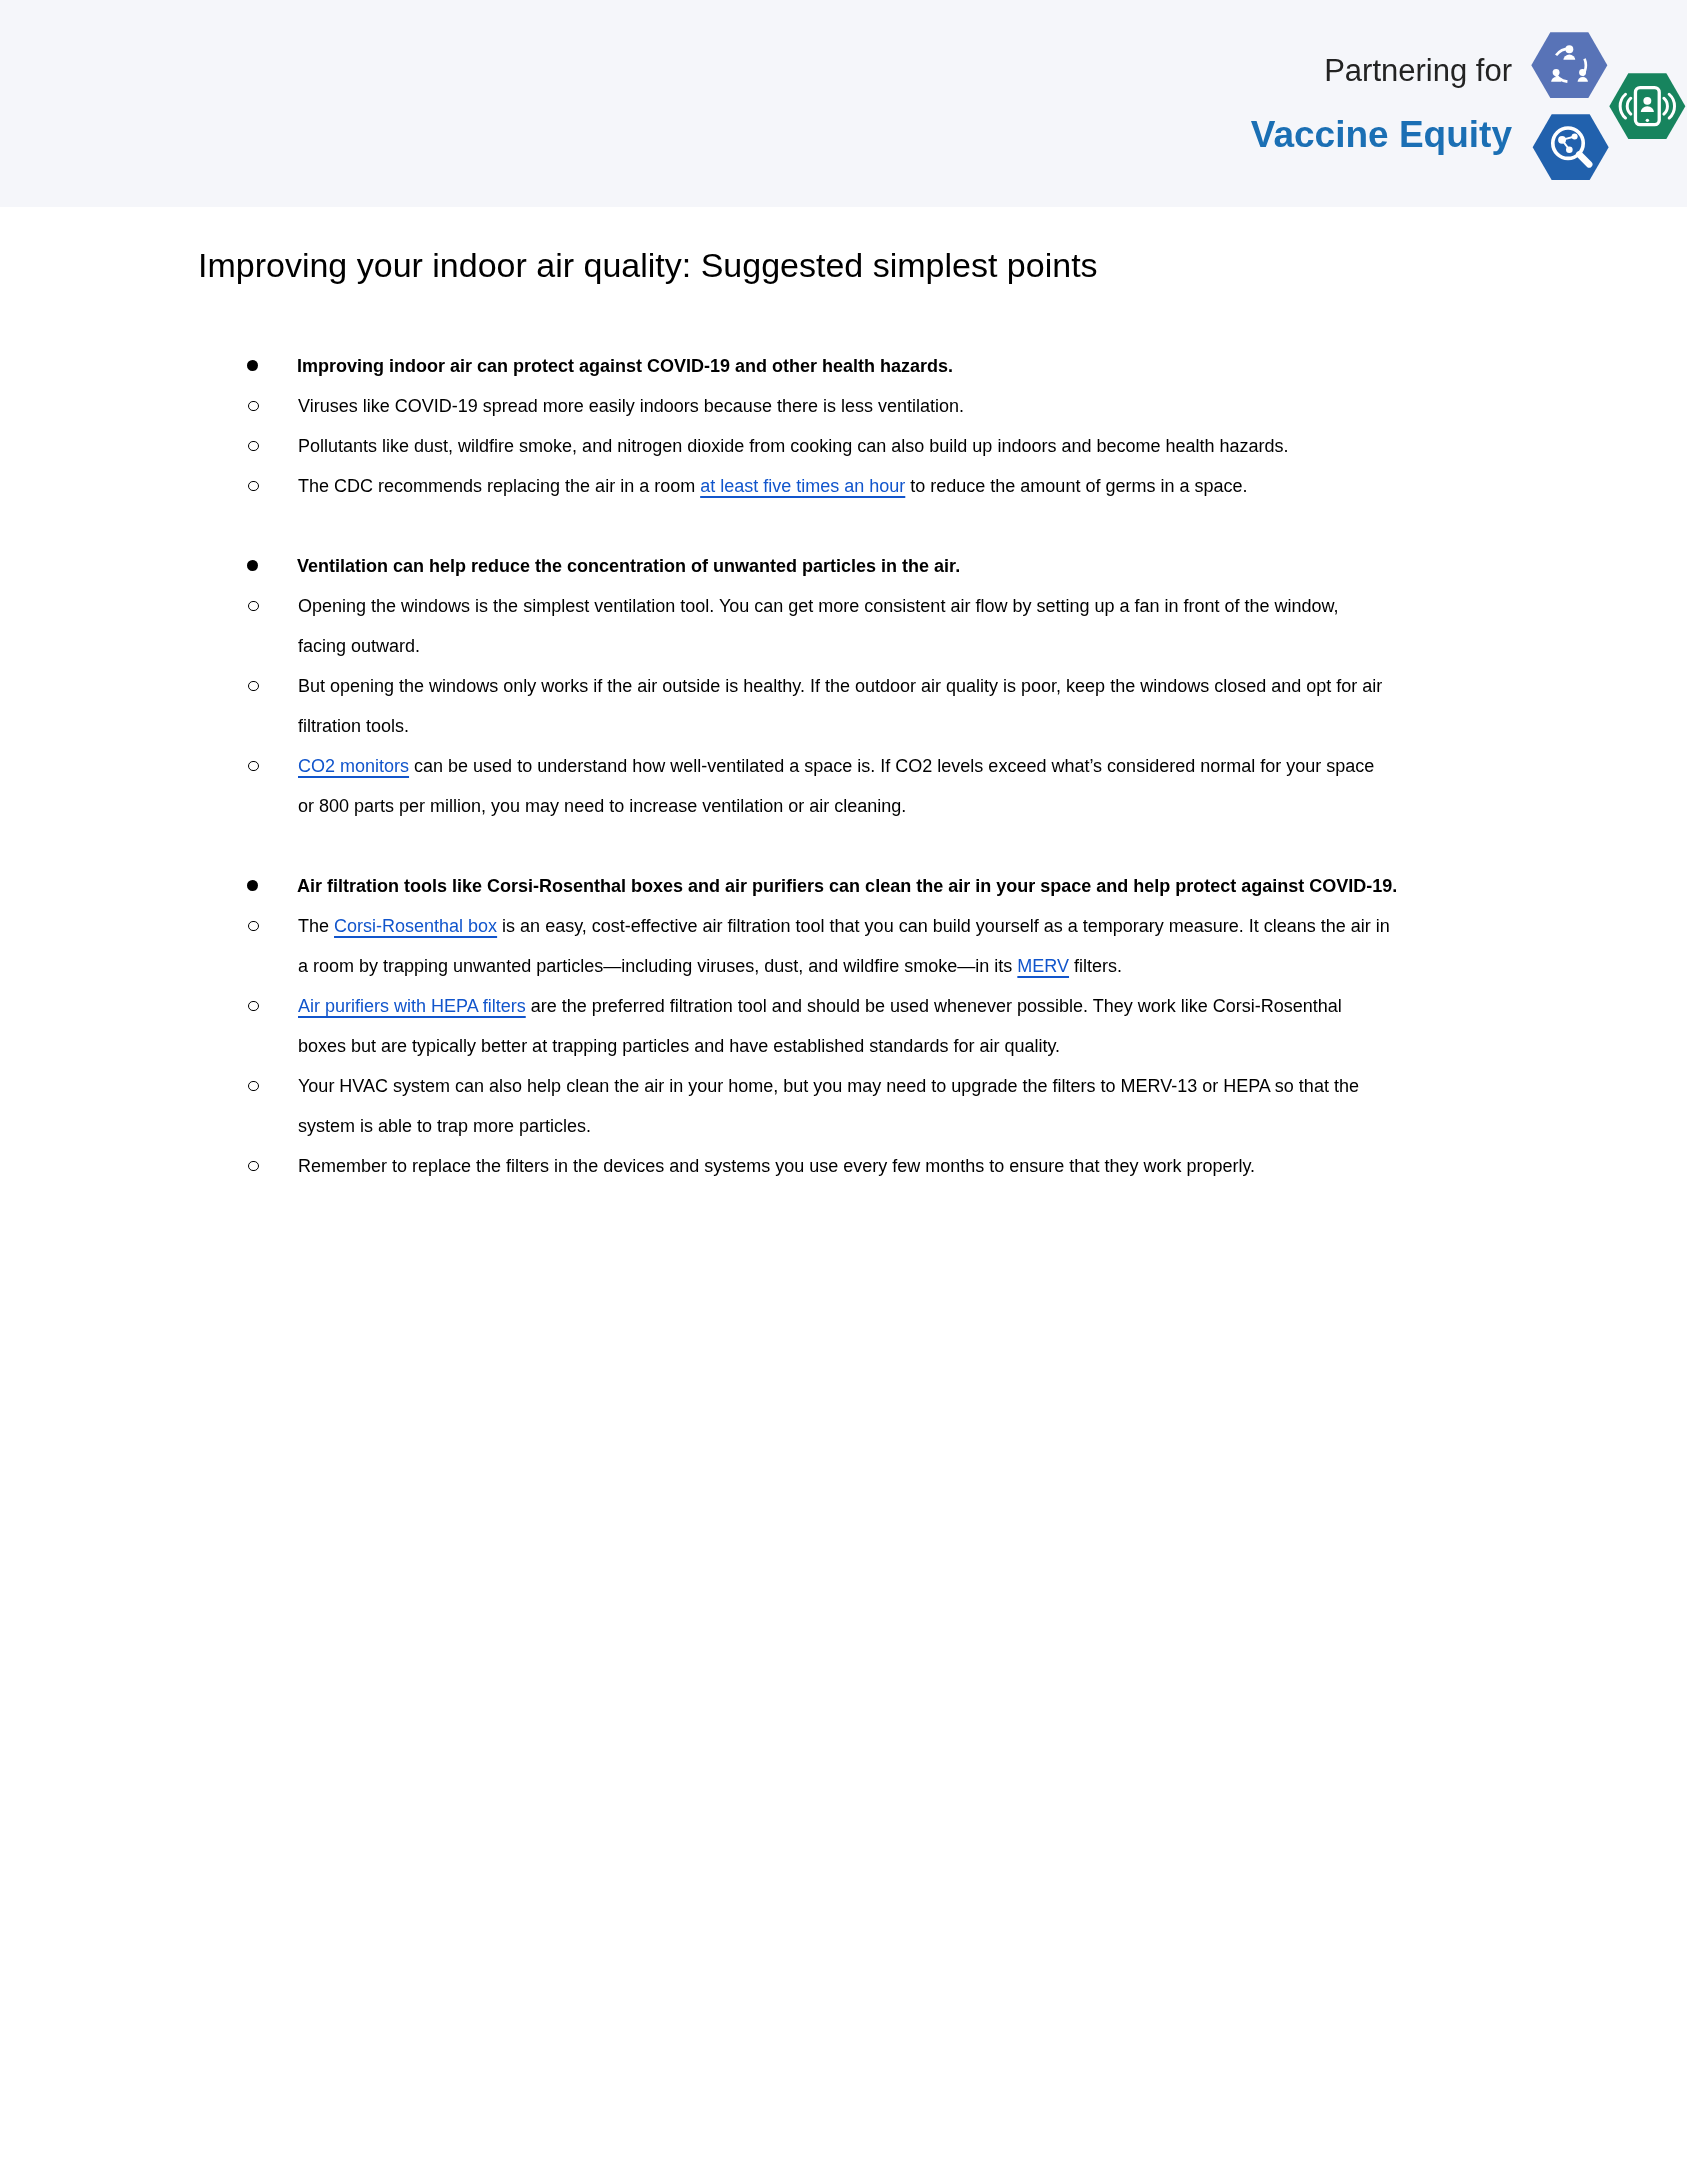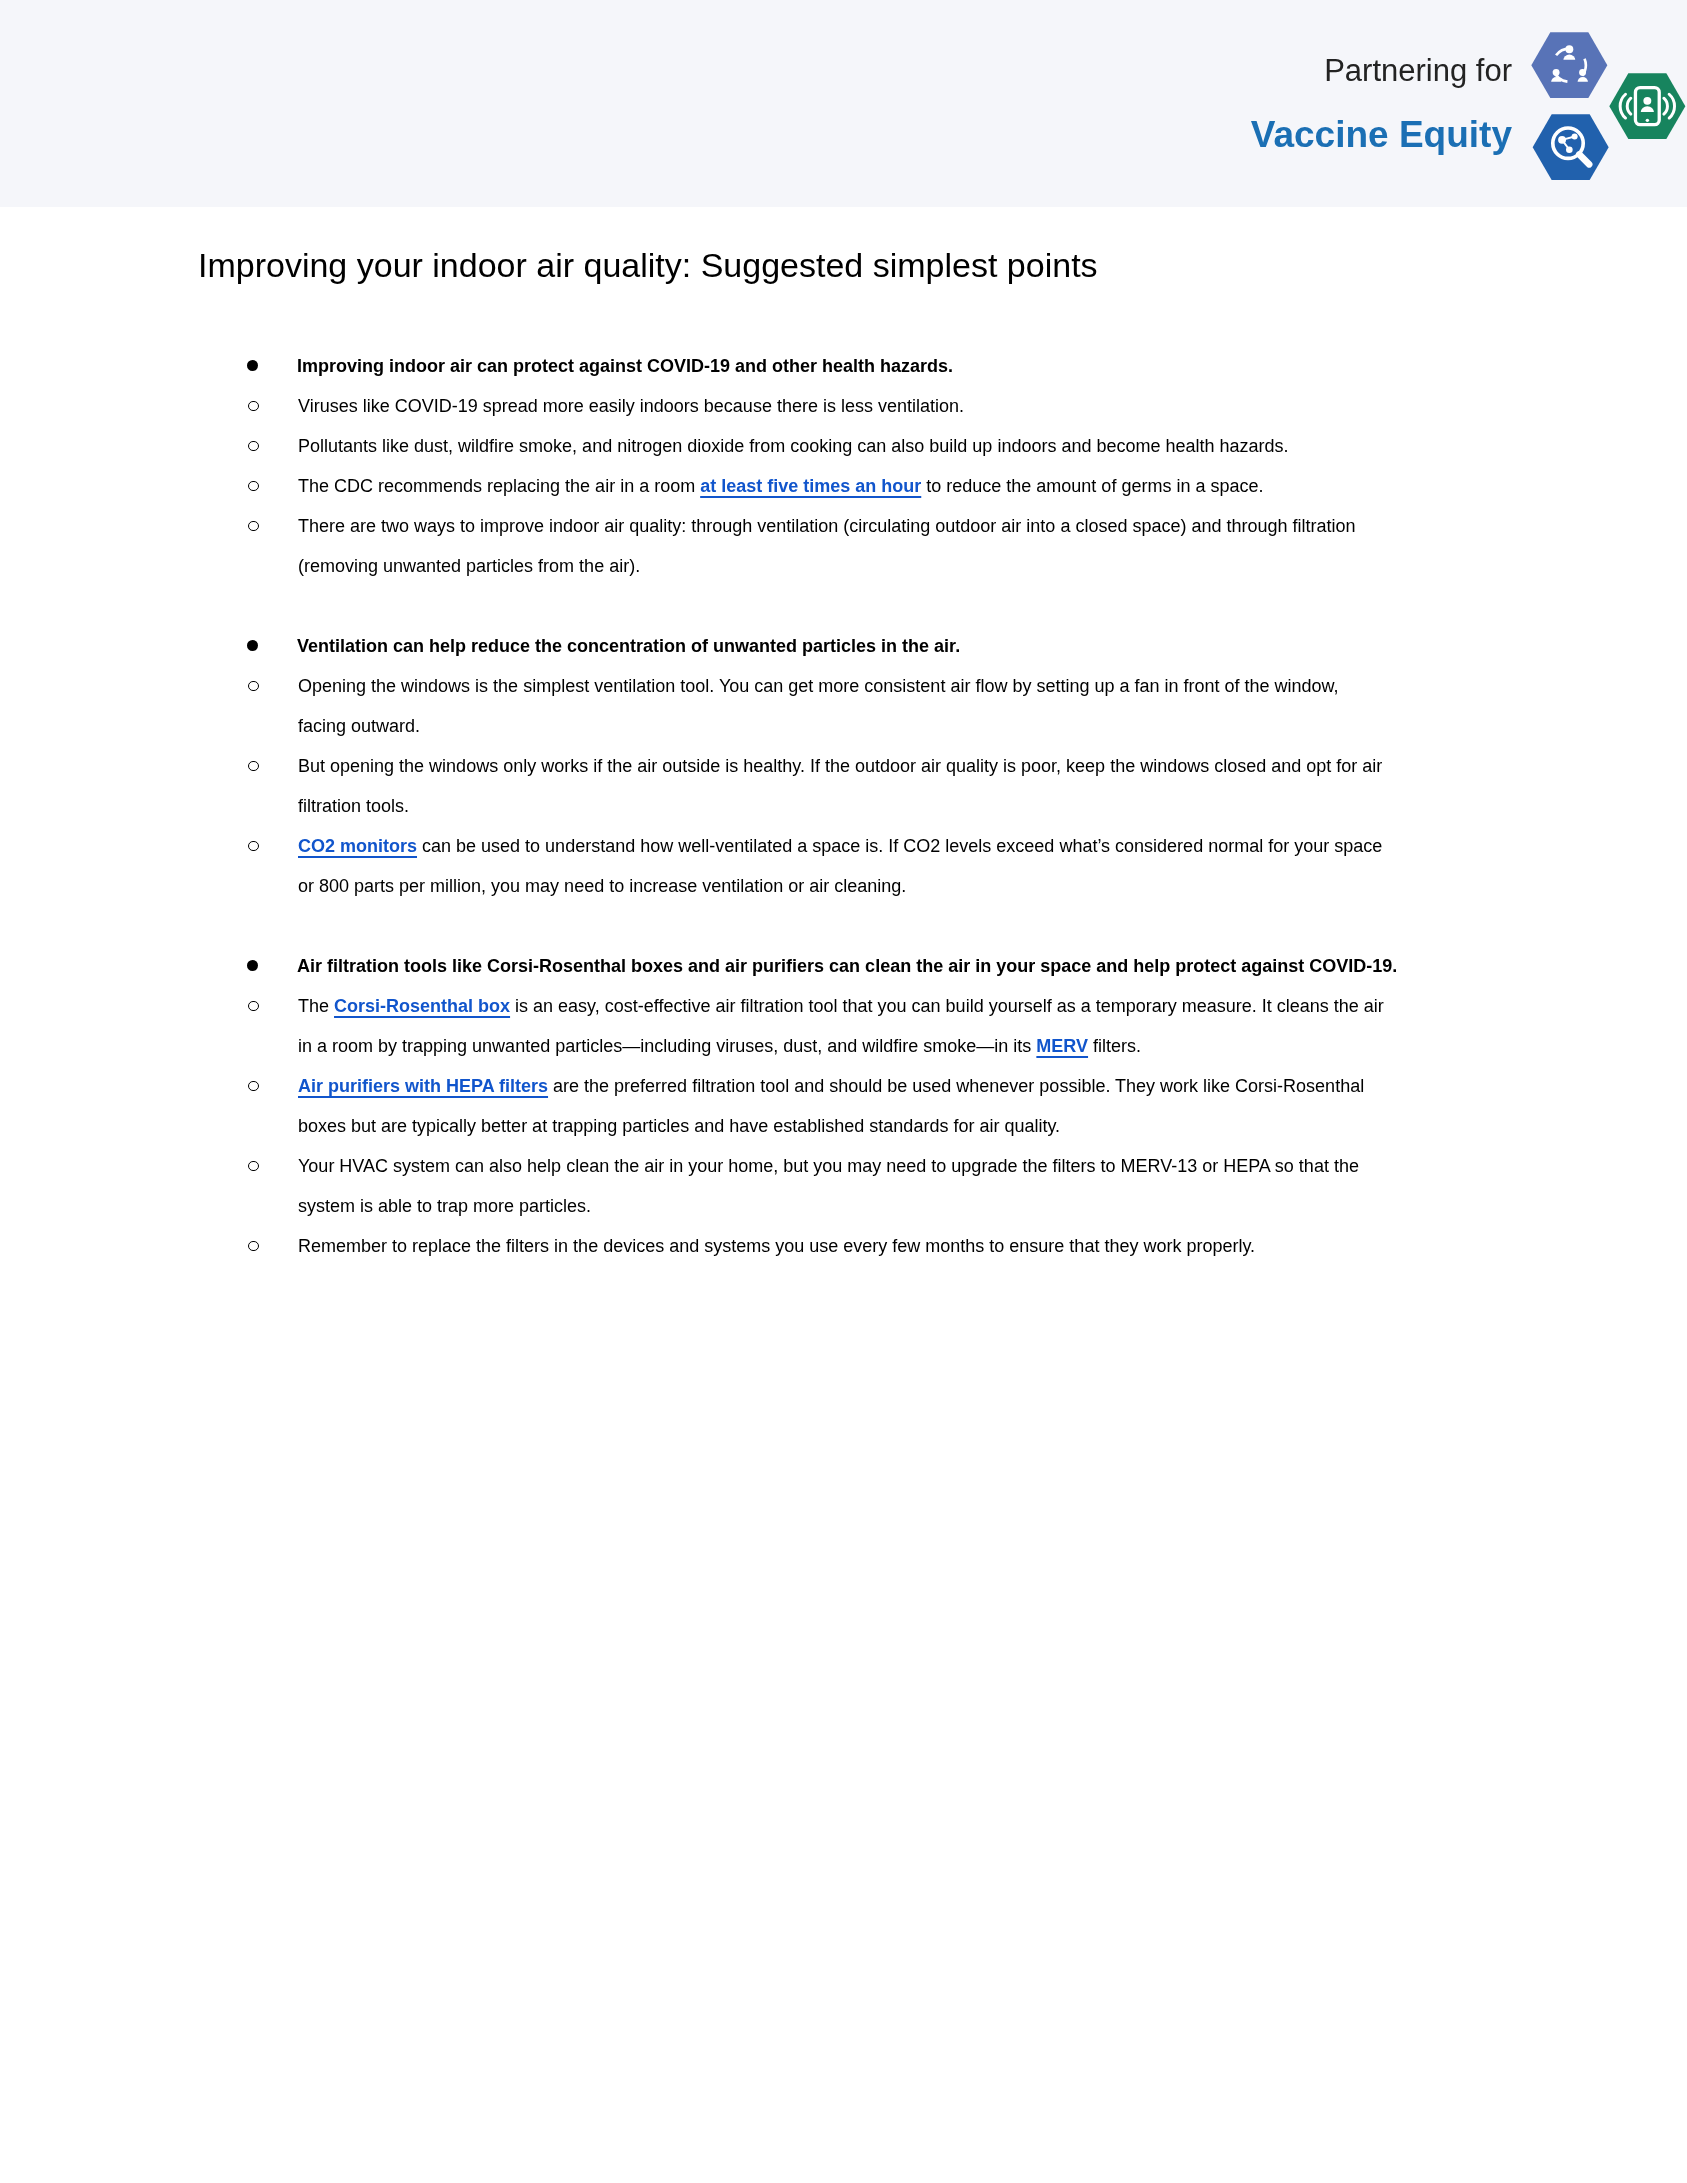--- a/index.html
+++ b/index.html
@@ -83,21 +83,20 @@
     background: transparent;
     top: 14.6px;
   }
 
   a.inline-link {
     color: var(--link, #1155cc);
     text-decoration: underline;
     text-decoration-thickness: 2px;
     text-underline-offset: 4px;
     cursor: pointer;
-    font-weight: bold;
   }
 </style>
 </head>
 <body>
 
 <header class="header">
   <div class="brand-text">
     <div class="brand-line1">Partnering for</div>
     <div class="brand-line2">Vaccine Equity</div>
   </div>
@@ -147,21 +146,20 @@
 </header>
 
 <main class="doc">
   <h1 class="doc-title">Improving your indoor air quality: Suggested simplest points</h1>
   <div id="sections">
       <section class="section">
         <div class="item-l1 heading"><span class="marker marker-disc"></span><span class="heading-text">Improving indoor air can protect against COVID-19 and other health hazards.</span></div>
         <div class="item-l2"><span class="marker marker-circle"></span><span class="item-text"><span class="text-run">Viruses like COVID-19 spread more easily indoors because there is less ventilation.</span></span></div>
         <div class="item-l2"><span class="marker marker-circle"></span><span class="item-text"><span class="text-run">Pollutants like dust, wildfire smoke, and nitrogen dioxide from cooking can also build up indoors and become health hazards.</span></span></div>
         <div class="item-l2"><span class="marker marker-circle"></span><span class="item-text"><span class="text-run">The CDC recommends replacing the air in a room </span><a class="inline-link" href="#">at least five times an hour</a><span class="text-run"> to reduce the amount of germs in a space.</span></span></div>
-        <div class="item-l2"><span class="marker marker-circle"></span><span class="item-text"><span class="text-run">There are two ways to improve indoor air quality: through ventilation (circulating outdoor air into a closed space) and through filtration (removing unwanted particles from the air).</span></span></div>
       </section>
       <section class="section">
         <div class="item-l1 heading"><span class="marker marker-disc"></span><span class="heading-text">Ventilation can help reduce the concentration of unwanted particles in the air.</span></div>
         <div class="item-l2"><span class="marker marker-circle"></span><span class="item-text"><span class="text-run">Opening the windows is the simplest ventilation tool. You can get more consistent air flow by setting up a fan in front of the window, facing outward.</span></span></div>
         <div class="item-l2"><span class="marker marker-circle"></span><span class="item-text"><span class="text-run">But opening the windows only works if the air outside is healthy. If the outdoor air quality is poor, keep the windows closed and opt for air filtration tools.</span></span></div>
         <div class="item-l2"><span class="marker marker-circle"></span><span class="item-text"><a class="inline-link" href="#">CO2 monitors</a><span class="text-run"> can be used to understand how well-ventilated a space is. If CO2 levels exceed what’s considered normal for your space or 800 parts per million, you may need to increase ventilation or air cleaning.</span></span></div>
       </section>
       <section class="section">
         <div class="item-l1 heading"><span class="marker marker-disc"></span><span class="heading-text">Air filtration tools like Corsi-Rosenthal boxes and air purifiers can clean the air in your space and help protect against COVID-19.</span></div>
         <div class="item-l2"><span class="marker marker-circle"></span><span class="item-text"><span class="text-run">The </span><a class="inline-link" href="#">Corsi-Rosenthal box</a><span class="text-run"> is an easy, cost-effective air filtration tool that you can build yourself as a temporary measure. It cleans the air in a room by trapping unwanted particles—including viruses, dust, and wildfire smoke—in its </span><a class="inline-link" href="#">MERV</a><span class="text-run"> filters.</span></span></div>

